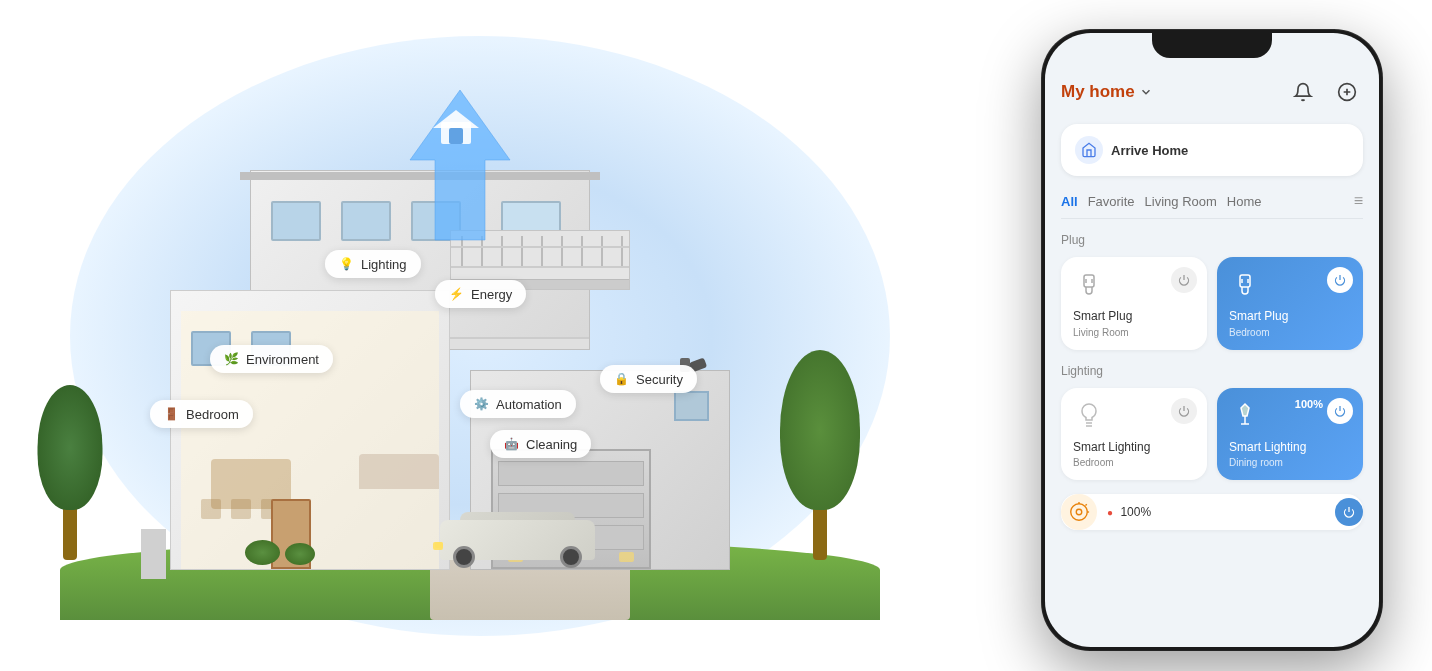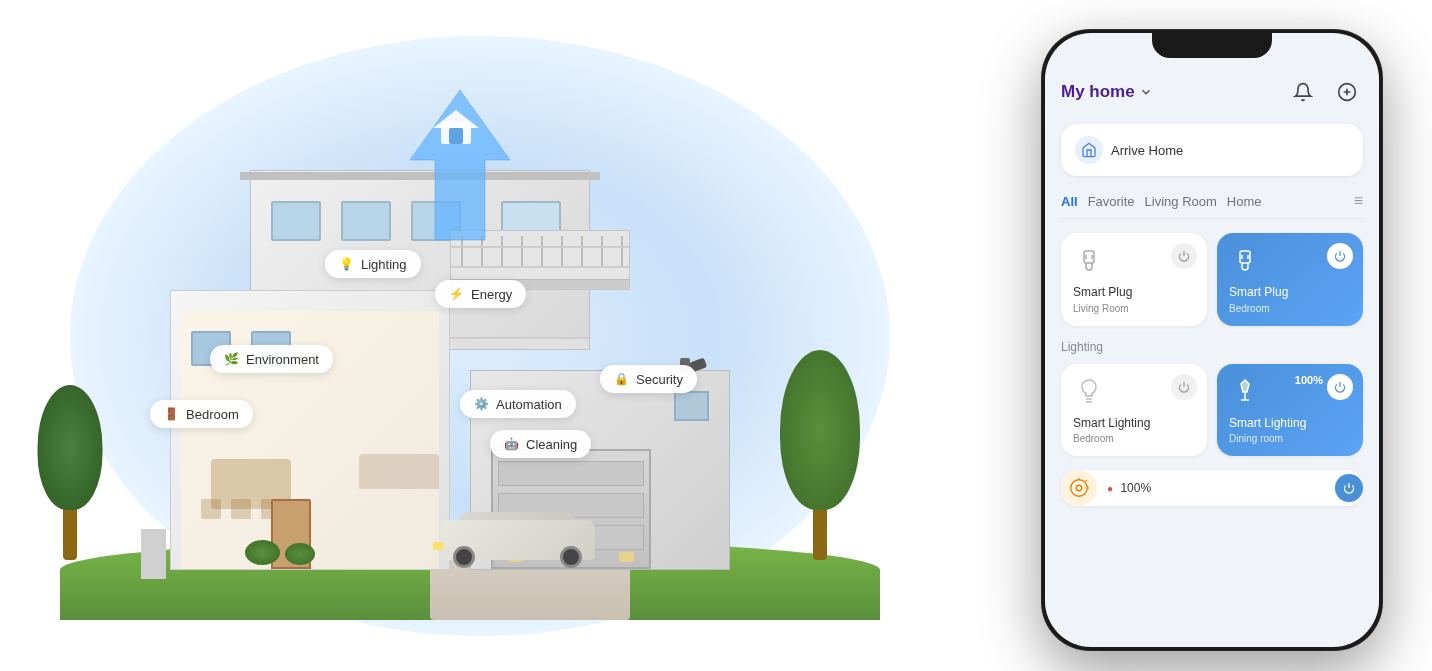--- a/index.html
+++ b/index.html
@@ -127,21 +127,21 @@
       justify-content: space-between;
       padding: 8px 0 16px;
     }
 
     .home-title {
       display: flex;
       align-items: center;
       gap: 4px;
       font-size: 17px;
       font-weight: 600;
-      color: #4c1d95;
+      color: #c2410c;
     }
 
     .header-icons {
       display: flex;
       gap: 12px;
       align-items: center;
     }
 
     .header-icon-btn {
       width: 32px;
@@ -183,21 +183,21 @@
       align-items: center;
       justify-content: center;
       font-size: 14px;
     }
 
     .scene-icon.arrive { background: #e8f0fe; }
     .scene-icon.night { background: #f0f0f0; }
 
     .scene-label {
       font-size: 13px;
-      font-weight: 400;
+      font-weight: 700;
       color: #333;
     }
 
     
     .tab-bar {
       display: flex;
       align-items: center;
       margin-bottom: 14px;
       gap: 0;
       border-bottom: 1px solid #e0e5ea;
@@ -770,20 +770,21 @@
           </div>
 
           <div class="tab-bar">
             <span class="tab-item active">All</span>
             <span class="tab-item">Favorite</span>
             <span class="tab-item">Living Room</span>
             <span class="tab-item">Home</span>
             <span class="tab-more">≡</span>
           </div>
 
+          <div class="section-label">Plug</div>
           <div class="device-grid">
 
             <div class="device-card">
               <button class="device-power-btn off">
                 <svg width="12" height="12" viewBox="0 0 24 24" fill="none" stroke="#999" stroke-width="2.5">
                   <path d="M18.36 6.64a9 9 0 1 1-12.73 0"></path>
                   <line x1="12" y1="2" x2="12" y2="12"></line>
                 </svg>
               </button>
               <div class="device-icon-wrap">

